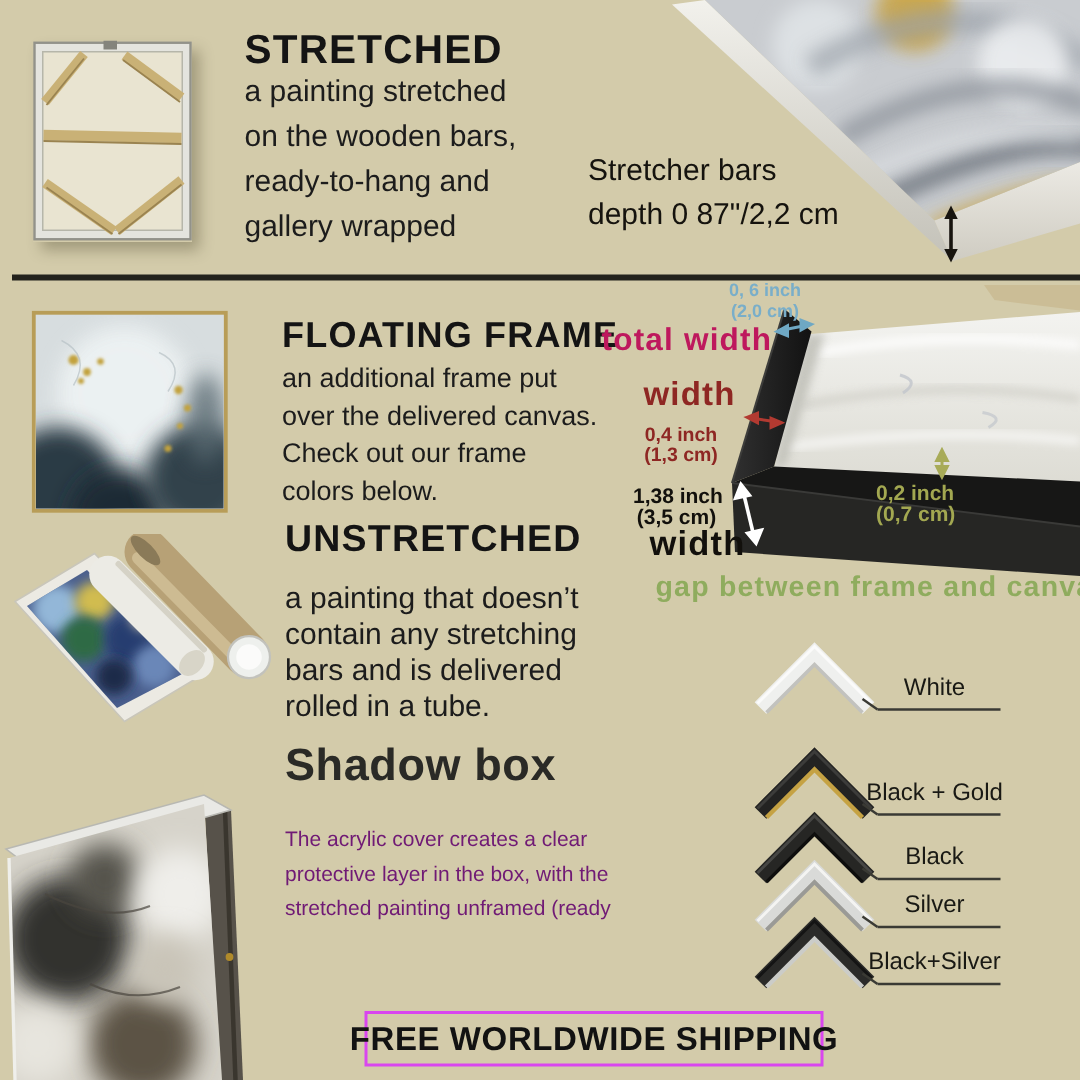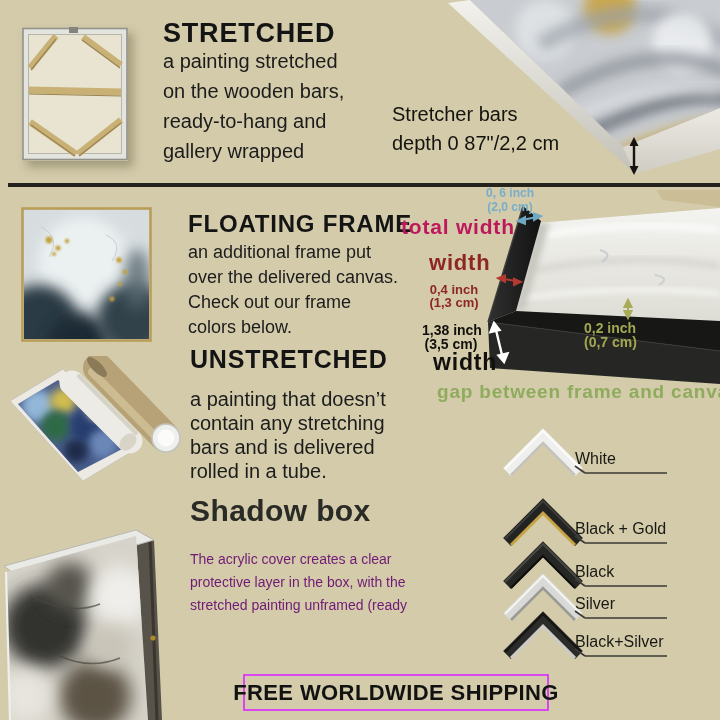--- a/index.html
+++ b/index.html
@@ -6,21 +6,21 @@
   .screen{position:relative;width:720px;height:720px;background:#d3cbaa;overflow:hidden;
           font-family:"Liberation Sans", sans-serif;color:#1c1c1c;}
   .abs{position:absolute;}
   .h1{font-weight:bold;color:#141414;letter-spacing:.8px;}
   .tl{white-space:nowrap;}
   .center{text-align:center;}
   .divider{position:absolute;left:8px;top:183px;width:712px;height:4px;background:#23221c;}
   .banner{position:absolute;left:243px;top:674px;width:302px;height:33px;border:2px solid #d946ef;
           display:flex;align-items:center;justify-content:center;font-weight:bold;font-size:22px;
           letter-spacing:.4px;color:#121212;}
-  .framelabel{position:absolute;left:76px;top:22px;width:96px;text-align:left;font-size:16px;color:#191914;}
+  .framelabel{position:absolute;left:76px;top:22px;width:96px;text-align:center;font-size:16px;color:#191914;}
   .frow{position:absolute;left:499px;width:172px;height:52px;}
 </style>
 </head>
 <body>
 
 <div class="screen">
 
   <div class="abs" style="left:22px;top:27px;width:106px;height:134px;box-shadow:5px 6px 9px rgba(70,62,38,.35);">
     <svg width="106" height="134" viewBox="0 0 106 134">
       <rect x="1" y="1.5" width="104" height="131" fill="#e4e4de" stroke="#92928a" stroke-width="1.6"></rect>

